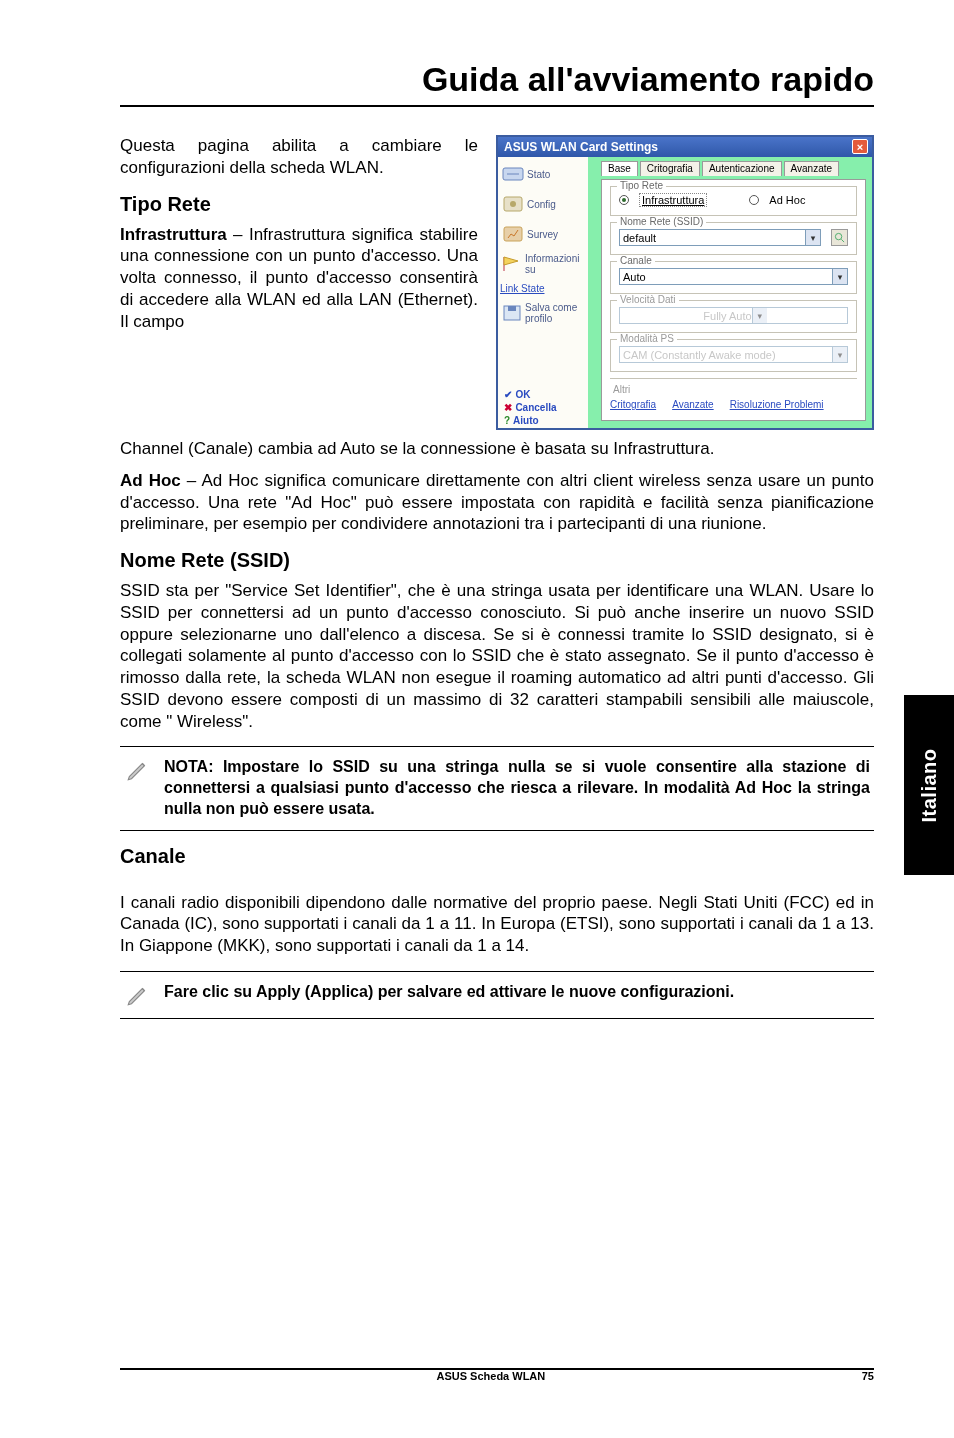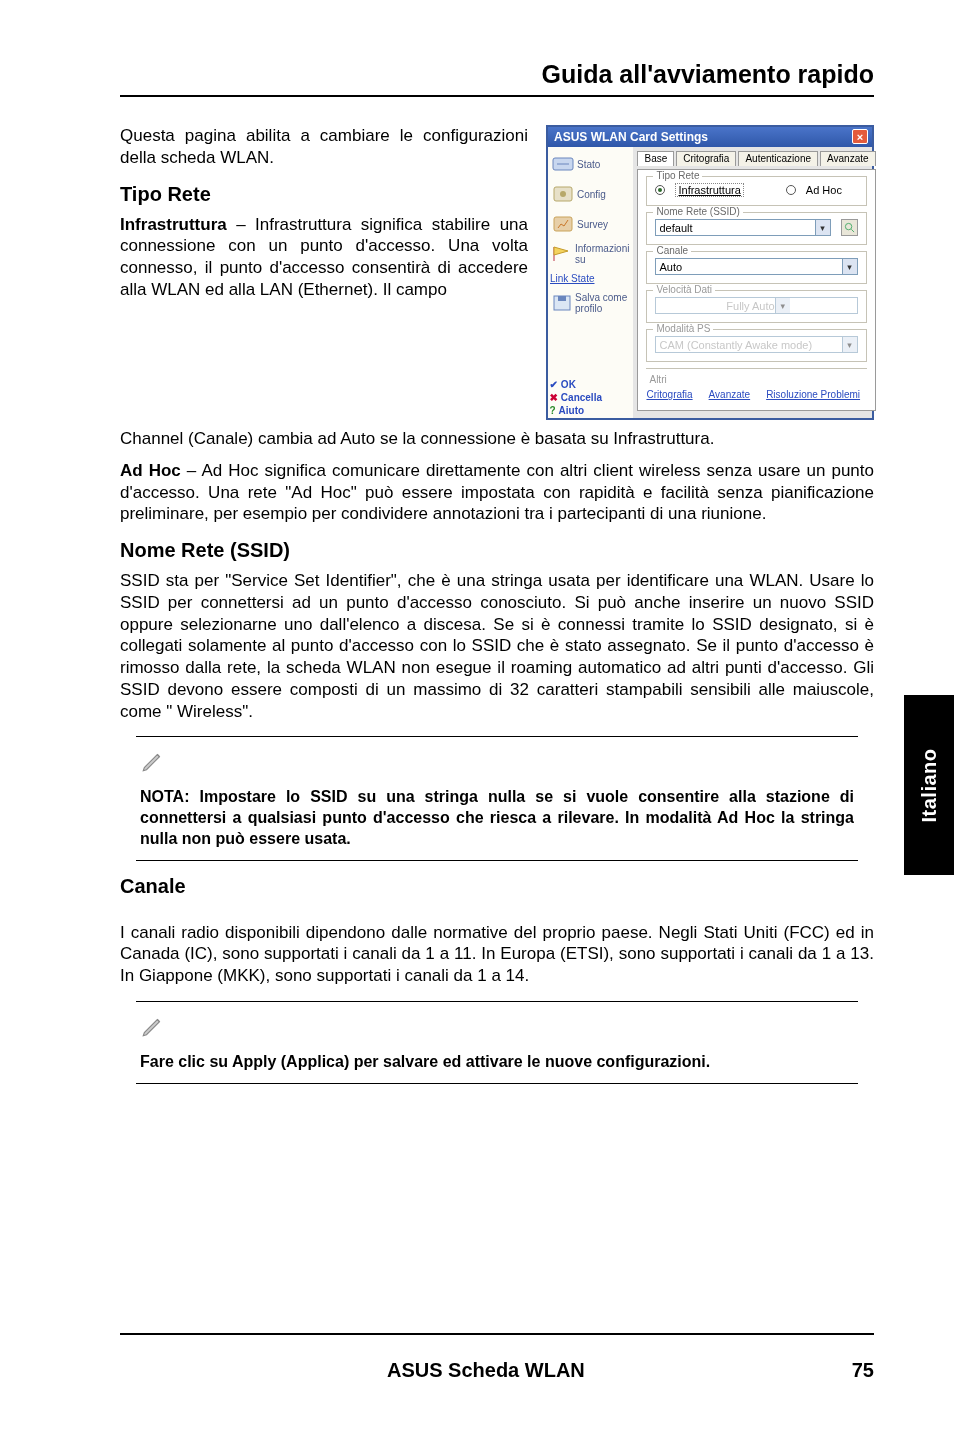--- a/index.html
+++ b/index.html
@@ -1,47 +1,47 @@
 <!DOCTYPE html>
 <html><head>
 <meta charset="utf-8">
 <style>
   * { box-sizing: border-box; margin: 0; padding: 0; }
   html, body { width: 954px; height: 1438px; background: #fff; font-family: Arial, Helvetica, sans-serif; color: #000; }
   .page { position: relative; width: 954px; height: 1438px; padding: 60px 80px 60px 120px; }
   .side-tab { position: absolute; right: 0; top: 695px; width: 50px; height: 180px; background: #000; color: #fff; display: flex; align-items: center; justify-content: center; }
   .side-tab span { transform: rotate(-90deg); font-weight: bold; font-size: 20px; letter-spacing: 0.5px; }
   .top-title-wrap { display: flex; justify-content: flex-end; border-bottom: 2px solid #000; padding-bottom: 6px; margin-bottom: 28px; }
-  .top-title { font-size: 25px; font-weight: bold; }
+  .top-title { font-size: 34px; font-weight: bold; }
   .section-title { font-size: 30px; font-weight: bold; margin-bottom: 12px; }
   .two-col { display: flex; gap: 18px; margin-bottom: 8px; }
   .two-col .left { flex: 1 1 0; }
   .two-col .right { flex: 0 0 auto; }
   p.body { font-size: 17px; line-height: 1.28; text-align: justify; margin-bottom: 10px; }
   .sub-heading { font-size: 20px; font-weight: bold; margin-top: 14px; margin-bottom: 8px; }
   .bold-run { font-weight: bold; }
-  .note-block { display: flex; align-items: flex-start; gap: 12px; border-top: 1px solid #000; border-bottom: 1px solid #000; padding: 10px 4px; margin: 14px 16px; flex-direction: column; }
+  .note-block { display: flex; align-items: flex-start; gap: 12px; border-top: 1px solid #000; border-bottom: 1px solid #000; padding: 10px 4px; margin: 14px 0; }
   .note-block .pencil { flex: 0 0 28px; display: flex; align-items: center; justify-content: center; }
   .note-block .pencil svg { width: 26px; height: 26px; }
   .note-text { font-size: 16px; font-weight: bold; line-height: 1.3; text-align: justify; }
-  .footer { position: absolute; left: 120px; right: 80px; bottom: 56px; border-top: 2px solid #000; padding-top: 24px; display: flex; justify-content: space-between; align-items: center; font-size: 20px; }
+  .footer { position: absolute; left: 120px; right: 80px; bottom: 56px; border-top: 2px solid #000; padding-top: 0; display: flex; justify-content: space-between; align-items: center; font-size: 11px; }
   .footer-center { flex: 1; text-align: center; font-weight: bold; }
   .footer-right { font-weight: bold; }
 
   
-  .shot { width: 328px; border: 2px solid #3b5ca0; background: #e5e5e5; font-family: Tahoma, Arial, sans-serif; font-size: 11px; }
+  .shot { width: 378px; border: 2px solid #3b5ca0; background: #86efac; font-family: Tahoma, Arial, sans-serif; font-size: 11px; }
   .shot-titlebar { background: linear-gradient(#4a74c9, #2f57a9); color: #fff; display: flex; align-items: center; justify-content: space-between; padding: 2px 4px 3px 6px; font-weight: bold; font-size: 12px; }
   .shot-close { width: 16px; height: 15px; background: #e35b3c; color: #fff; display: flex; align-items: center; justify-content: center; font-size: 11px; font-weight: bold; border: 1px solid #fff; border-radius: 2px; cursor: default; }
   .shot-body { display: flex; }
   .shot-sidebar { width: 90px; background: #fdfcf6; padding: 4px 2px; display: flex; flex-direction: column; gap: 4px; color: #4a5a8a; font-size: 10px; }
   .sb-item { display: flex; flex-direction: row; align-items: center; gap: 1px; padding: 2px 0; }
   .sb-item.link { color: #2a4bc0; text-decoration: underline; }
   .sb-icon { width: 26px; height: 22px; display: flex; align-items: center; justify-content: center; }
   .sb-icon svg { width: 24px; height: 20px; }
-  .shot-main { flex: 1; padding: 4px 6px 6px 4px; border-radius: 10px; }
+  .shot-main { flex: 1; padding: 4px 6px 6px 13px; border-radius: 10px; }
   .tabs { display: flex; gap: 2px; margin-bottom: 4px; }
   .tab { border: 1px solid #9a9a9a; border-bottom: none; padding: 1px 6px 2px; background: #f4f2e8; font-size: 10px; }
   .tab.active { background: #fff; position: relative; z-index: 2; }
   .panel { border: 1px solid #9a9a9a; background: #fff; padding: 6px 8px 10px; display: flex; flex-direction: column; gap: 6px; position: relative; top: -1px; }
   .grp { border: 1px solid #c6c3b6; padding: 6px 8px 8px; position: relative; }
   .grp-label { position: absolute; top: -7px; left: 6px; background: #fff; padding: 0 3px; color: #6a6a6a; font-size: 10px; }
   .row { display: flex; align-items: center; gap: 10px; }
   .radio-dot { width: 10px; height: 10px; border: 1px solid #555; border-radius: 50%; display: inline-flex; align-items: center; justify-content: center; }
   .radio-dot.sel::after { content:""; width:4px; height:4px; background:#2d6b2d; border-radius:50%; }
   .dd { border: 1px solid #7e9db9; height: 17px; background:#fff; display:flex; align-items:center; justify-content:space-between; padding: 0 0 0 3px; }

